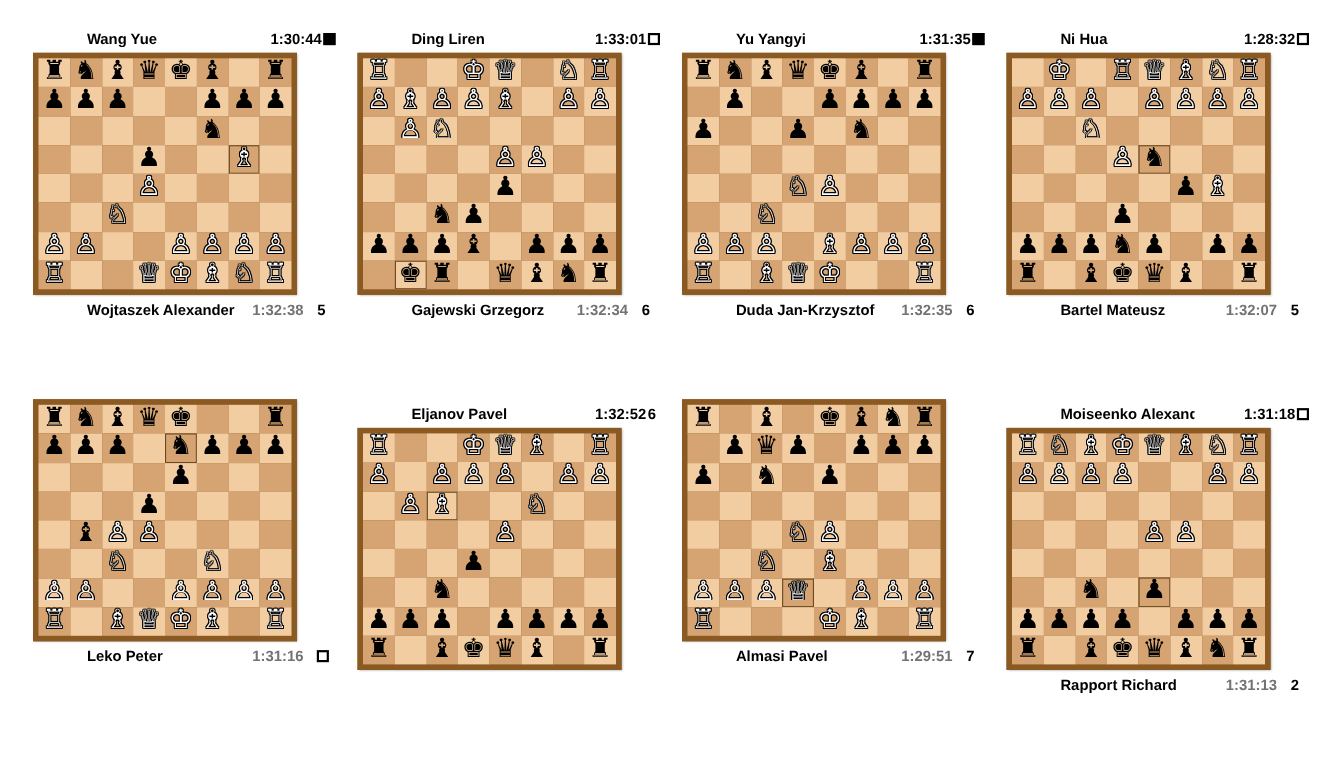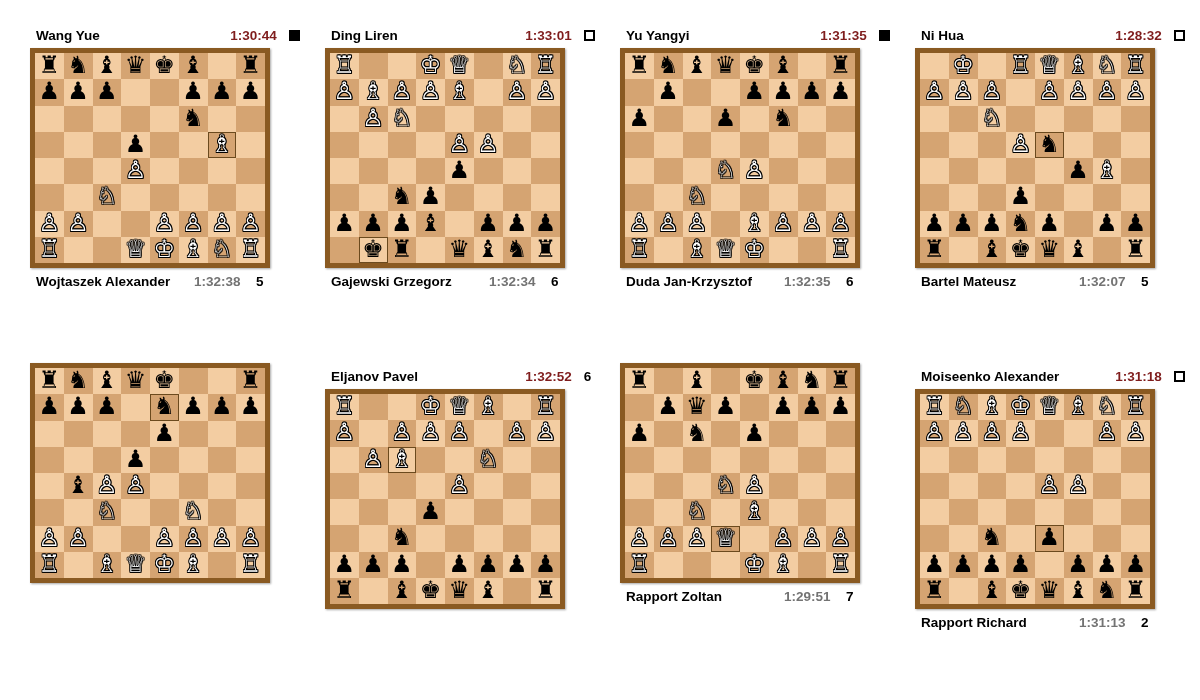--- a/index.html
+++ b/index.html
@@ -20,23 +20,23 @@
   .game { position: relative; width: 295px; }
   .plabel {
     display: flex; align-items: center;
     height: 26px;
     padding-left: 14px;
     font-size: 13.5px;
     white-space: nowrap;
   }
   .plabel.top { font-weight: bold; }
   .plabel.bottom { font-weight: bold; }
-  .pname { width: 158px; overflow: hidden; color: #000; }
+  .pname { width: 158px; overflow: hidden; color: #000; margin-left: 43px; }
   .ptime { width: 62px; text-align: left; font-weight: bold; }
-  .ptime.gold { color: #7f1d1d; margin-left: 45px; }
+  .ptime.gold { color: #000000; margin-left: 45px; }
   .ptime.dark { color: #737373; }
   .pextra { width: 30px; text-align: left; display: flex; align-items: center; }
   .sq-black {
     display: inline-block; width: 11px; height: 11px;
     background: #000; border: 1px solid #000;
   }
   .sq-white {
     display: inline-block; width: 11px; height: 11px;
     background: #fff; border: 2px solid #000;
   }
@@ -770,20 +770,27 @@
           <span class="pc w">♔</span>
         </div>
         <div class="cell lt">
           <span class="pc w">♗</span>
         </div>
         <div class="cell dk"></div>
         <div class="cell lt">
           <span class="pc w">♖</span>
         </div>
       </div>
+      <div class="plabel bottom">
+        <span class="pname">Leko Peter</span>
+        <span class="ptime dark">1:31:16</span>
+        <span class="pextra">
+          <span class="sq-white"></span>
+        </span>
+      </div>
     </div>
     <div class="game">
       <div class="plabel top">
         <span class="pname">Eljanov Pavel</span>
         <span class="ptime gold">1:32:52</span>
         <span class="pextra">
           <span class="movenum">6</span>
         </span>
       </div>
       <div class="board">
@@ -1034,21 +1041,21 @@
         </div>
         <div class="cell lt">
           <span class="pc w">♗</span>
         </div>
         <div class="cell dk"></div>
         <div class="cell lt">
           <span class="pc w">♖</span>
         </div>
       </div>
       <div class="plabel bottom">
-        <span class="pname">Rapport Zoltan</span>
+        <span class="pname">Almasi Pavel</span>
         <span class="ptime dark">1:29:51</span>
         <span class="pextra">
           <span class="movenum">7</span>
         </span>
       </div>
     </div>
     <div class="game">
       <div class="plabel top">
         <span class="pname">Moiseenko Alexander</span>
         <span class="ptime gold">1:31:18</span>

